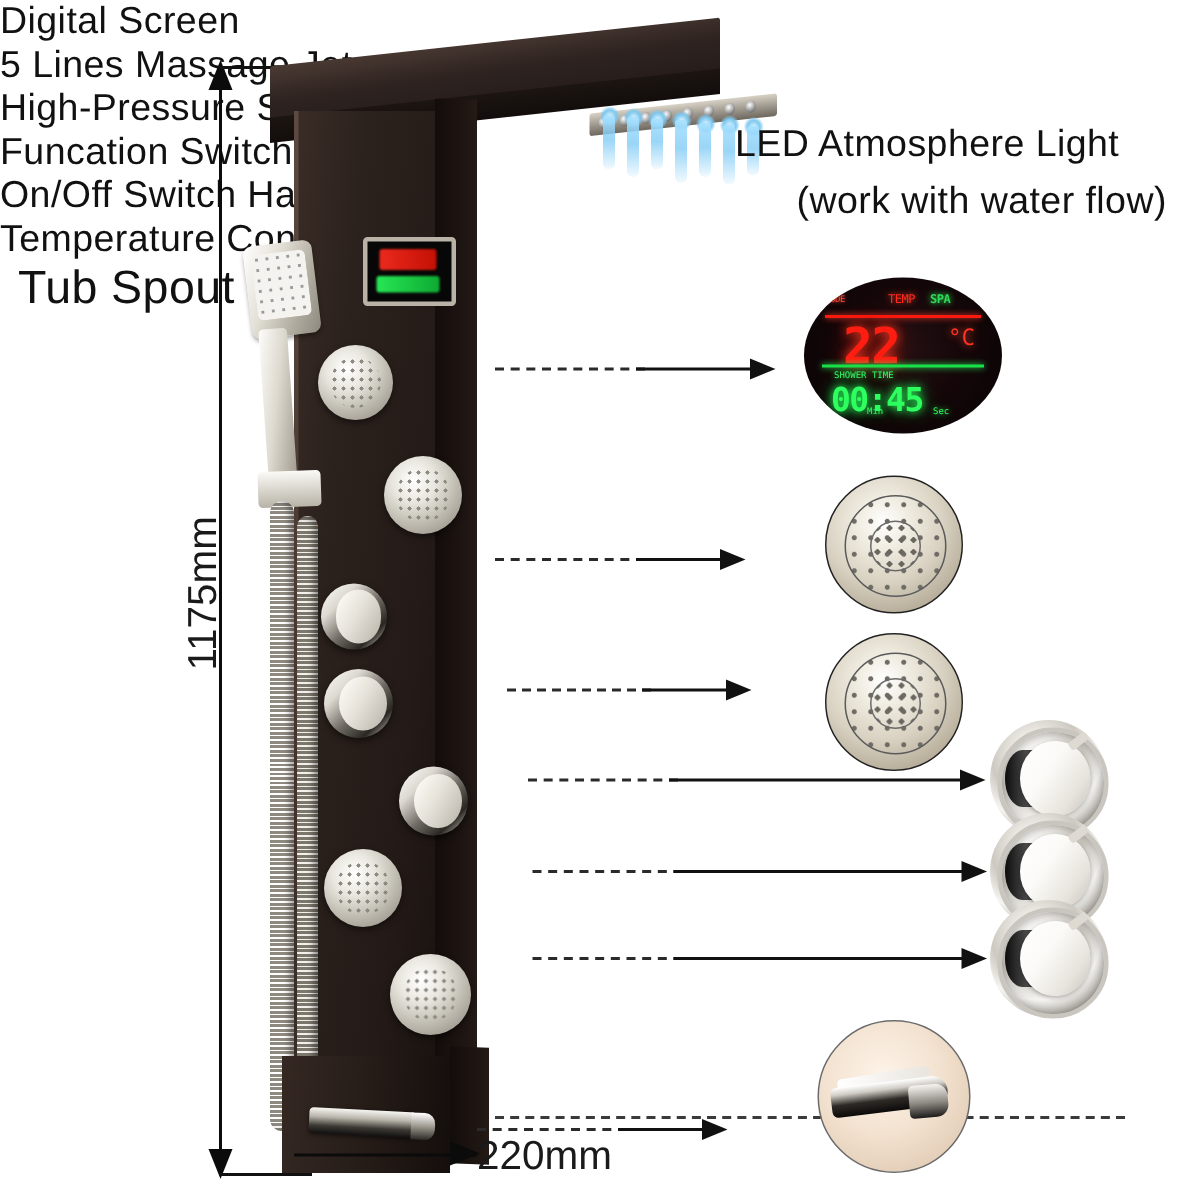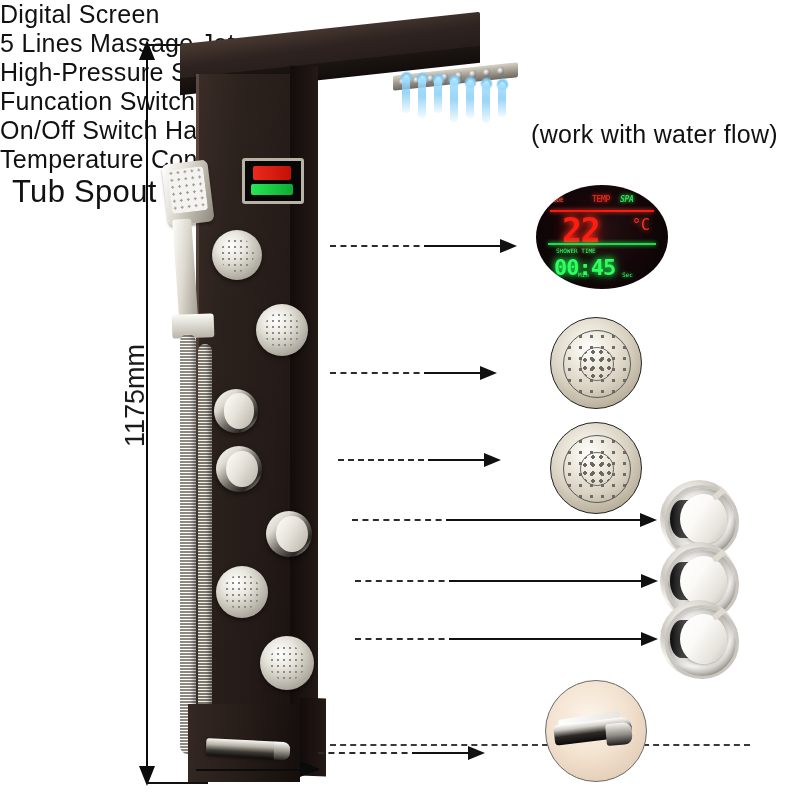--- a/index.html
+++ b/index.html
@@ -443,32 +443,34 @@
 
     <div class="base-side"></div>
     <div class="base-front"></div>
     <div class="tub-spout"></div>
     <div class="tub-tip"></div>
   </div>
 
   <div class="dim-h-dash"></div>
   <div class="dim-h-line"></div>
   <div class="dim-h-arrow"></div>
-
+  <div class="dim-h-text">220mm</div>
+
+  <div class="lbl led-title">LED Atmosphere Light</div>
   <div class="lbl led-sub">(work with water flow)</div>
 
   <div class="lbl" style="left:360px;top:212px;font-size:25px;">Digital Screen</div>
   <div class="callout-dash" style="left:330px;top:245px;width:100px;"></div>
   <div class="callout-line" style="left:424px;top:245px;width:80px;"></div>
   <div class="callout-head" style="left:500px;top:239px;"></div>
 
   <div class="ds-circle">
     <div class="ds-tiny" style="left:14px;top:11px;color:#ff4b3a;text-shadow:0 0 3px #ff4b3a;">MODE</div>
     <div class="ds-tiny" style="left:56px;top:10px;color:#ff2a1c;font-weight:normal;font-size:8px;text-shadow:0 0 4px #ff4030;">TEMP</div>
-    <div class="ds-tiny" style="left:84px;top:10px;color:#31d95a;font-weight:bold;font-size:8px;text-shadow:0 0 4px #2cff5e;font-style:italic;">SPA</div>
+    <div class="ds-tiny" style="left:84px;top:10px;color:#31d95a;font-weight:bold;font-size:8px;text-shadow:0 0 4px #2cff5e;">SPA</div>
     <div class="ds-redline"></div>
     <div class="ds-temp">22</div>
     <div class="ds-deg">°C</div>
     <div class="ds-grnline"></div>
     <div class="ds-shtime">SHOWER TIME</div>
     <div class="ds-timer">00:45</div>
     <div class="ds-unit" style="left:42px;top:86px;">Min</div>
     <div class="ds-unit" style="left:86px;top:86px;">Sec</div>
   </div>
 

